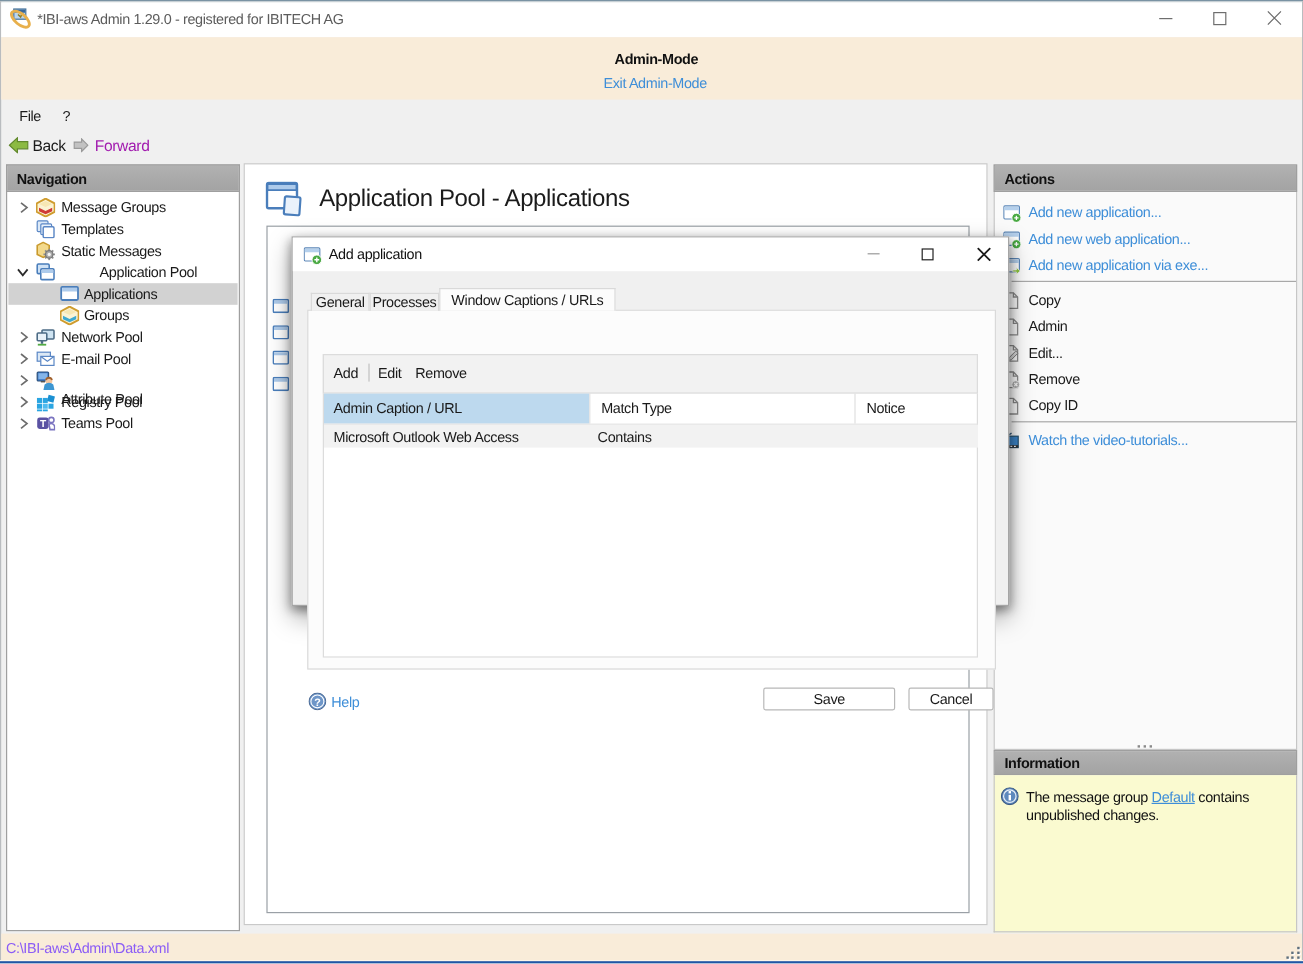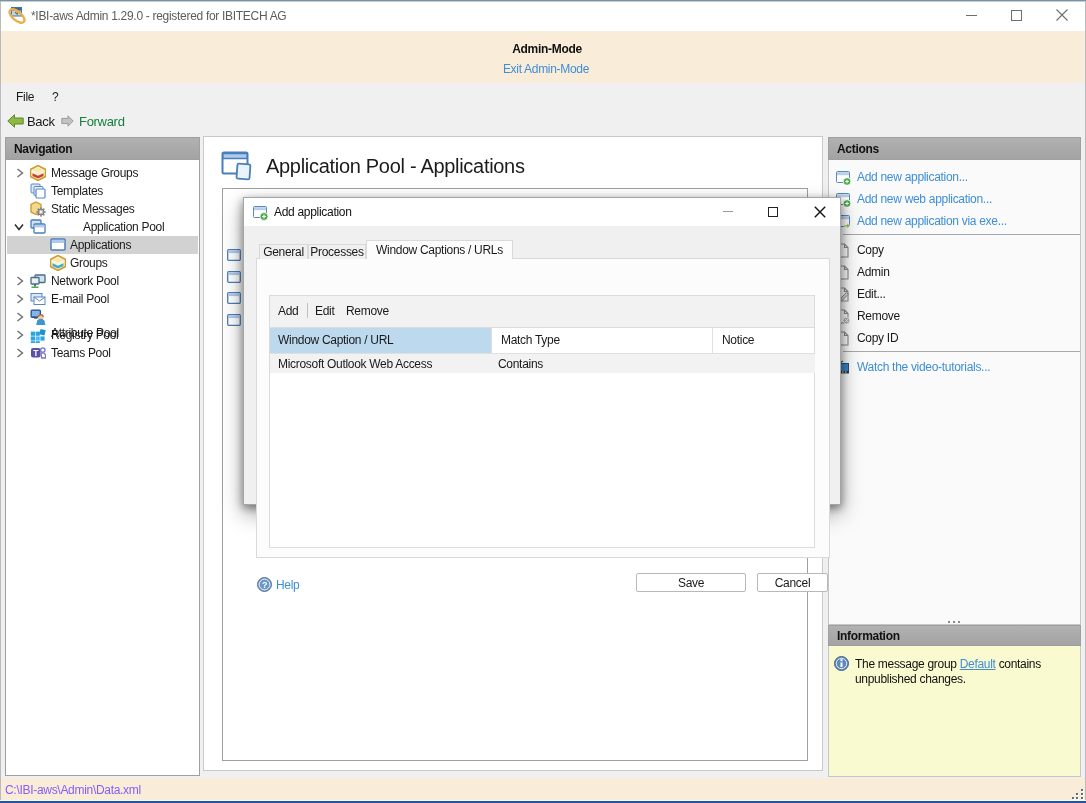--- a/index.html
+++ b/index.html
@@ -40,21 +40,21 @@
 <div class="abs" style="left:16px;top:90px;">File</div>
 <div class="abs" style="left:52px;top:90px;">?</div>
 
 <svg class="abs" style="left:7px;top:114px;" width="17" height="14" viewBox="0 0 17 14">
   <path d="M7.5 0.8 L7.5 4 L16.2 4 L16.2 10 L7.5 10 L7.5 13.2 L0.8 7 Z" fill="#8cba42" stroke="#61882c" stroke-width="1"></path>
 </svg>
 <div class="abs" style="left:27px;top:114px;font-size:13px;color:#1a1a1a;">Back</div>
 <svg class="abs" style="left:61px;top:115px;" width="13" height="12" viewBox="0 0 13 12">
   <path d="M7 0.8 L7 3.4 L0.8 3.4 L0.8 8.6 L7 8.6 L7 11.2 L12.2 6 Z" fill="#c2c2c2" stroke="#9a9a9a" stroke-width="1"></path>
 </svg>
-<div class="abs" style="left:79px;top:114px;font-size:13px;color:#15803d;">Forward</div>
+<div class="abs" style="left:79px;top:114px;font-size:13px;color:#a21caf;">Forward</div>
 
 <div class="abs" style="left:5px;top:137px;width:195px;height:639px;background:#fff;border:1px solid #9f9f9f;"></div>
 <div class="abs hdr" style="left:5px;top:137px;width:195px;height:23px;line-height:23px;padding-left:8px;border:1px solid #9f9f9f;">Navigation</div>
 <div id="navtree">
     <svg class="abs" style="left:16px;top:168px;" width="8" height="10" viewBox="0 0 8 10">
       <path d="M1.5 1 L6.5 5 L1.5 9" fill="none" stroke="#6d6d6d" stroke-width="1.4"></path>
     </svg>
     <svg class="abs" style="left:30px;top:165px;" width="16" height="16" viewBox="0 0 16 16">
       <polygon points="8,0.5 15.5,4.5 15.5,11.5 8,15.5 0.5,11.5 0.5,4.5" fill="#fbf3d3" stroke="#cf9c2e" stroke-width="1.6"></polygon>
       <polygon points="2.5,8.2 8,10.8 13.5,8.2 13.5,11 8,13.6 2.5,11" fill="#cf3b36"></polygon>
@@ -296,21 +296,21 @@
 
 
   <div class="abs" style="left:25px;top:97px;width:546px;height:253px;background:#fff;border:1px solid #dcdcdc;"></div>
   <div class="abs" style="left:25px;top:97px;width:546px;height:33px;background:#f2f2f2;border:1px solid #dcdcdc;"></div>
   <div class="abs" style="left:34px;top:106px;">Add</div>
   <div class="abs" style="left:63px;top:105px;width:1px;height:15px;background:#c0c0c0;"></div>
   <div class="abs" style="left:71px;top:106px;">Edit</div>
   <div class="abs" style="left:102px;top:106px;">Remove</div>
 
   <div class="abs" style="left:26px;top:130px;width:221px;height:25px;background:#bdd9ee;"></div>
-  <div class="abs" style="left:34px;top:135px;">Window Caption / URL</div>
+  <div class="abs" style="left:34px;top:135px;">Admin Caption / URL</div>
   <div class="abs" style="left:257px;top:135px;">Match Type</div>
   <div class="abs" style="left:478px;top:135px;">Notice</div>
   <div class="abs" style="left:247px;top:130px;width:1px;height:25px;background:#e0e0e0;"></div>
   <div class="abs" style="left:468px;top:130px;width:1px;height:25px;background:#e0e0e0;"></div>
   <div class="abs" style="left:26px;top:155px;width:545px;height:1px;background:#e0e0e0;"></div>
 
   <div class="abs" style="left:26px;top:156px;width:545px;height:19px;background:#f2f2f2;"></div>
   <div class="abs" style="left:34px;top:159px;">Microsoft Outlook Web Access</div>
   <div class="abs" style="left:254px;top:159px;">Contains</div>
 

